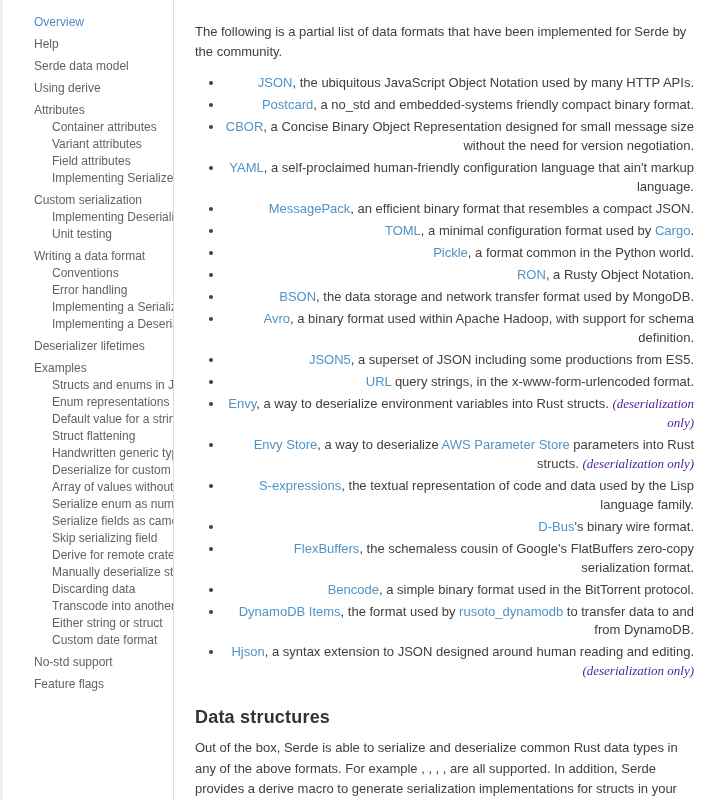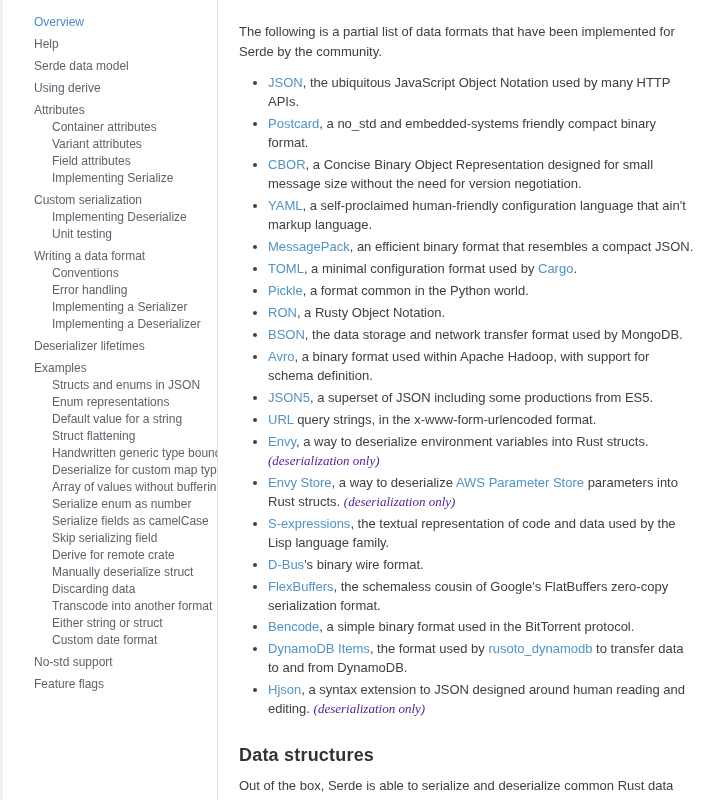--- a/index.html
+++ b/index.html
@@ -3,41 +3,41 @@
 <meta charset="utf-8">
 <style>
   html,body { margin:0; padding:0; background:#ffffff; }
   .page {
     width:708px; height:800px; overflow:hidden; display:flex;
     font-family:"Liberation Sans", sans-serif; background:#fff; color:#404040;
     position:relative;
   }
   
   .sidebar {
-    width:218px; flex-shrink:0; box-sizing:border-box;
+    width:174px; flex-shrink:0; box-sizing:border-box;
     border-right:1px solid #dcdcdc; border-left:3px solid #eef1f4;
     padding:8px 0 24px 0; background:#fff;
   }
   .side-item {
     font-size:12px; line-height:15px; color:#5b646c; cursor:pointer;
     white-space:nowrap; overflow:hidden;
   }
   .side-item.lvl0 { padding-left:31px; margin-top:7px; }
   .side-item.lvl1 { padding-left:49px; margin-top:2px; }
   .side-item.active { color:#4d8bc9; }
   
   .main { flex:1; box-sizing:border-box; padding:12px 14px 0 21px; }
   h1.section-heading {
     font-size:18px; font-weight:bold; color:#333; margin:16px 0 10px 0;
     letter-spacing:0.2px;
   }
   p.body-text { font-size:13px; line-height:1.55; margin:10px 0; color:#404040; }
   ul.format-list { margin:12px 0 26px 0; padding-left:29px; }
   ul.format-list li {
-    font-size:13px; line-height:1.46; margin-bottom:3px; color:#404040;
+    font-size:13px; line-height:1.46; margin-bottom:3px; color:#404040;text-align:right;
   }
   a.lnk { color:#5093c6; text-decoration:none; cursor:pointer; }
   em.note { font-style:italic; color:#4c1d95;font-family:Liberation Serif, serif; }
 </style>
 </head>
 <body>
 
 <div class="page">
 
   <nav class="sidebar">

